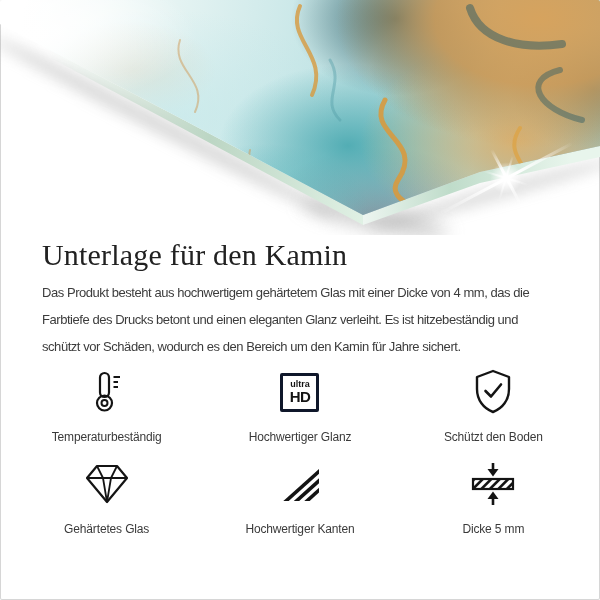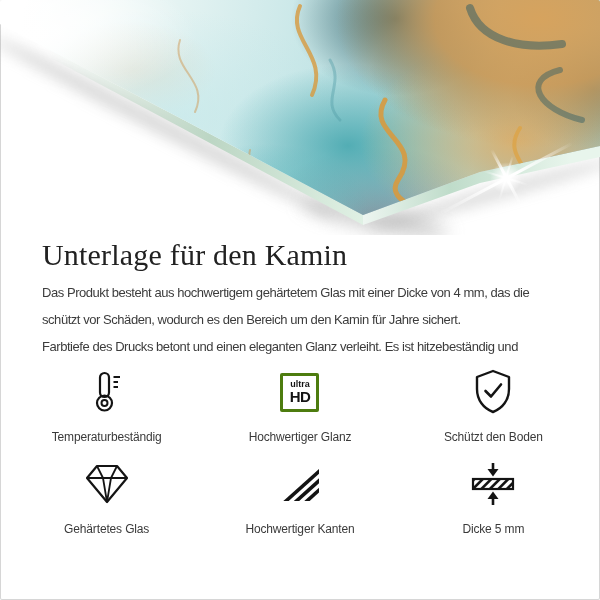--- a/index.html
+++ b/index.html
@@ -61,21 +61,21 @@
   .content{position:absolute;left:0;top:235px;width:600px;}
   .headline{margin:2px 42px 0 42px;font-family:"Liberation Serif",serif;font-weight:400;
     font-size:30px;line-height:35px;color:#212121;letter-spacing:.2px;}
   .desc{margin:7px 42px 6px 42px;font-size:13px;line-height:27px;color:#3c3c3c;letter-spacing:-.45px;}
   .d-line{white-space:nowrap;}
   
   .features{margin:10px 10px 0 10px;display:grid;grid-template-columns:1fr 1fr 1fr;row-gap:18px;}
   .feature{display:flex;flex-direction:column;align-items:center;}
   .icon-box{height:44px;display:flex;align-items:center;justify-content:center;}
   .f-label{margin-top:16px;font-size:12px;color:#3a3a3a;letter-spacing:-.15px;}
-  .uhd{width:33px;height:33px;border:3px solid #4d7c0f;border-radius:2px;display:flex;
+  .uhd{width:33px;height:33px;border:3px solid #0f172a;border-radius:2px;display:flex;
        flex-direction:column;align-items:center;justify-content:center;color:#141414;}
   .uhd .small{font-size:9px;font-weight:700;line-height:9px;}
   .uhd .big{font-size:15px;font-weight:700;line-height:15px;letter-spacing:-.5px;}
   svg .ln{stroke:#141414;fill:none;}
 </style>
 </head>
 <body>
 
 <div class="page">
 
@@ -110,22 +110,22 @@
   </div>
 
   <div class="content">
 
     <h1 class="headline">
       <div class="h-line">Unterlage für den Kamin</div>
     </h1>
 
     <div class="desc">
       <div class="d-line">Das Produkt besteht aus hochwertigem gehärtetem Glas mit einer Dicke von 4 mm, das die</div>
+      <div class="d-line">Farbtiefe des Drucks betont und einen eleganten Glanz verleiht. Es ist hitzebeständig und</div>
       <div class="d-line">schützt vor Schäden, wodurch es den Bereich um den Kamin für Jahre sichert.</div>
-      <div class="d-line">Farbtiefe des Drucks betont und einen eleganten Glanz verleiht. Es ist hitzebeständig und</div>
     </div>
 
     <div class="features">
 
       <div class="feature">
         <div class="icon-box">
           <svg width="30" height="42" viewBox="0 0 30 42">
             <rect class="ln" x="8" y="2" width="9" height="24" rx="4.5" stroke-width="2.2"></rect>
             <circle class="ln" cx="12.5" cy="32" r="7.5" stroke-width="2.2"></circle>
             <circle class="ln" cx="12.5" cy="32" r="3" stroke-width="2"></circle>

